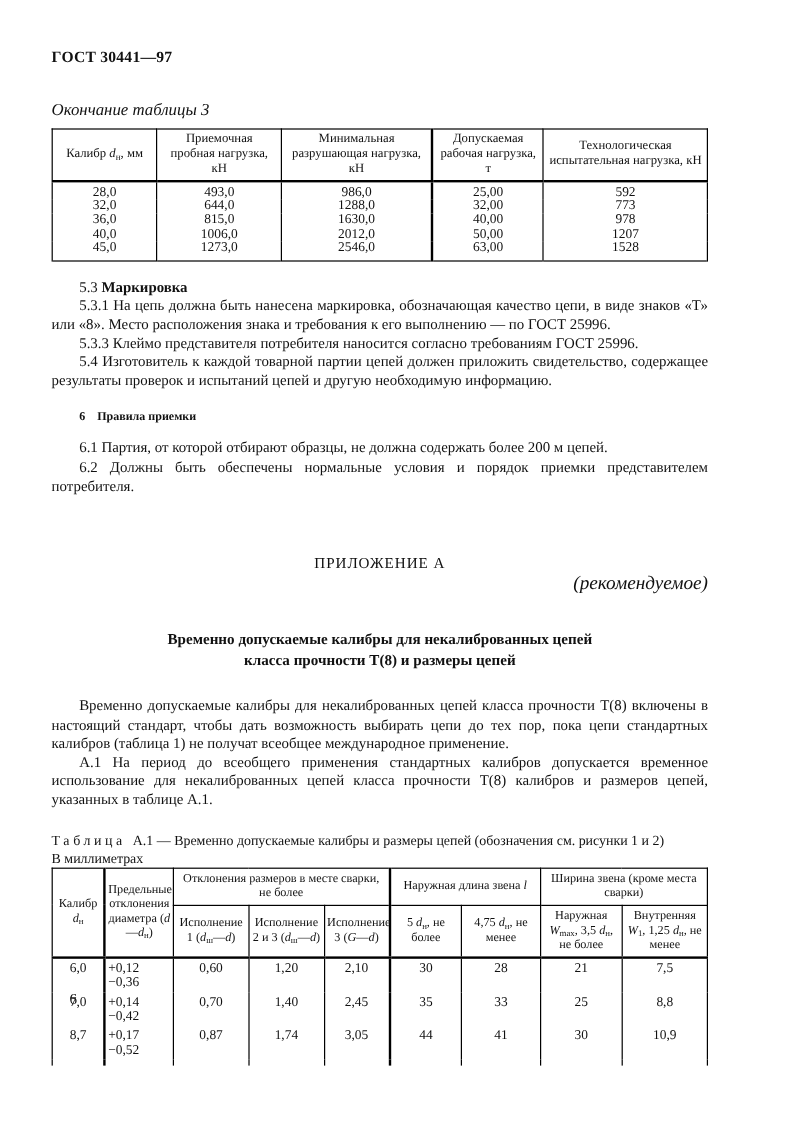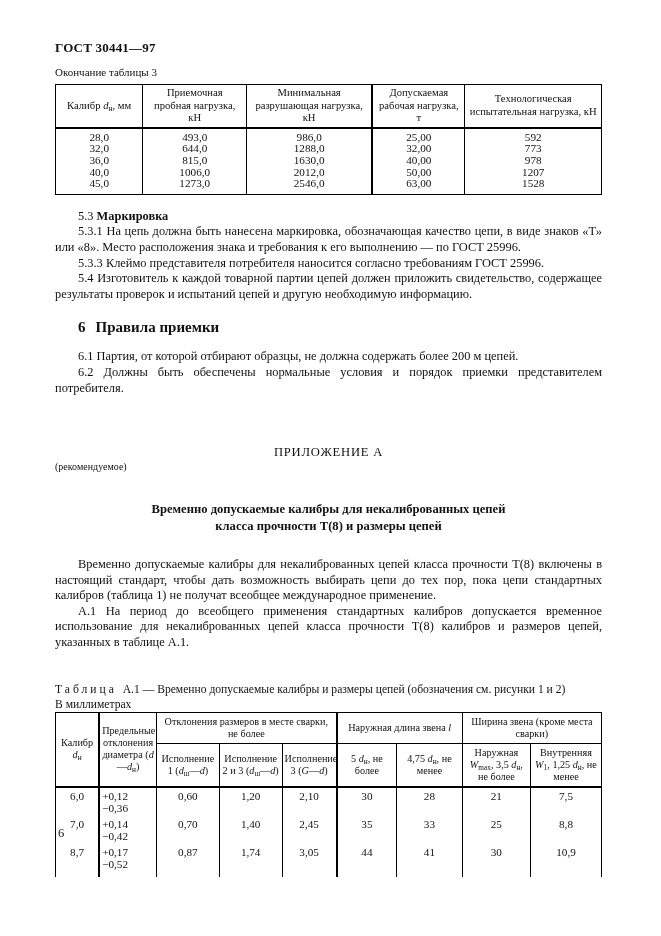--- a/index.html
+++ b/index.html
@@ -6,31 +6,32 @@
   body{
     width:661px;height:936px;
     background:#ffffff;
     color:#111;
     font-family:"Liberation Serif","DejaVu Serif",serif;
     position:relative;
     overflow:hidden;
   }
   .content{
     position:absolute;
-    left:55px;top:40px;
+    left:43px;top:40px;
     width:547px;
   }
   .doc-num{
     font-weight:bold;
     font-size:13px;
     letter-spacing:0.2px;
   }
   .tbl-cont-caption{
-    font-size:11px;
-    margin-top:10px;
+    font-style:italic;
+    font-size:14px;
+    margin-top:29px;
     margin-bottom:6px;
   }
   
   table{
     border-collapse:collapse;
     width:100%;
     table-layout:fixed;
   }
   th,td{
     font-weight:normal;
@@ -64,50 +65,51 @@
   
   .p{
     font-size:12.4px;
     line-height:15.6px;
     text-align:justify;
     text-indent:23px;
     margin:0;
   }
   .sec53{margin-top:14px;}
   .h2{
-    font-size:15px;
+    font-size:10px;
     font-weight:bold;
     text-indent:23px;
     margin:17px 0 13px 0;
   }
   .h2 .num{margin-right:10px;}
   
   .apx-label{
     text-align:center;
     font-size:12.6px;
     letter-spacing:0.8px;
     margin-top:49px;
   }
   .apx-sub{
-    text-align:left;
-    font-size:10px;
+    text-align:right;
+    font-size:16px;
     margin-top:1px;
+    font-style:italic;
   }
   .apx-title{
     text-align:center;
     font-weight:bold;
     font-size:12.6px;
     line-height:16.5px;
     margin:29px 0 0 0;
   }
   .apx-intro{margin-top:23px;}
   
   .ta1-caption{
     font-size:11.6px;
-    margin-top:32px;
+    margin-top:19px;
     text-align:left;
   }
   .ta1-caption .word{letter-spacing:3px;}
   .units{
     font-size:11.6px;
     text-align:left;
     margin-top:2px;
     margin-bottom:1px;
   }
   

